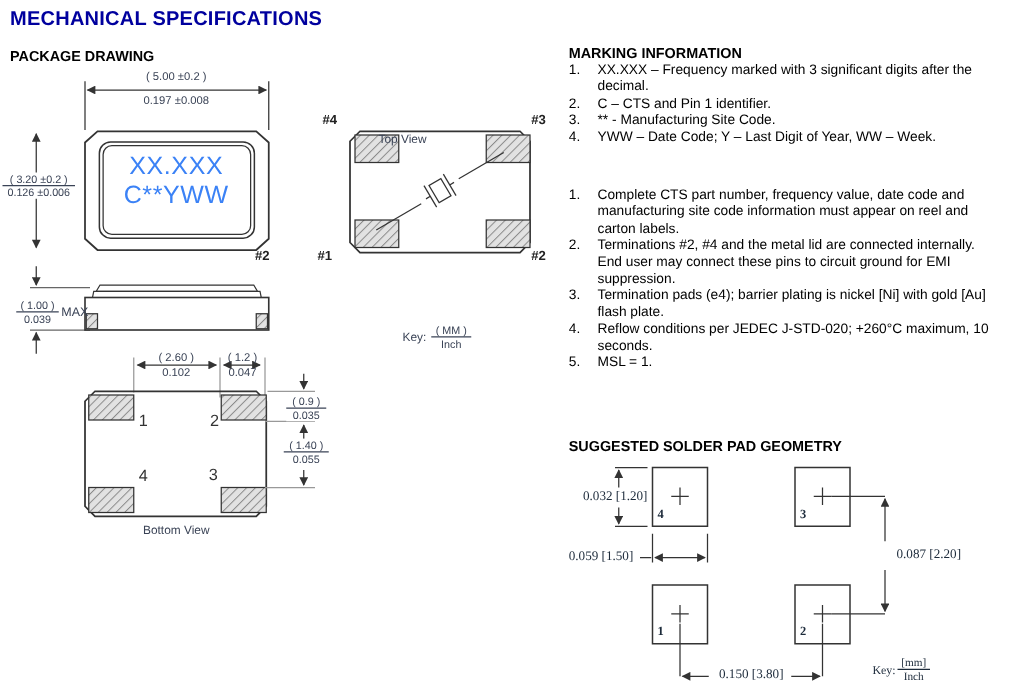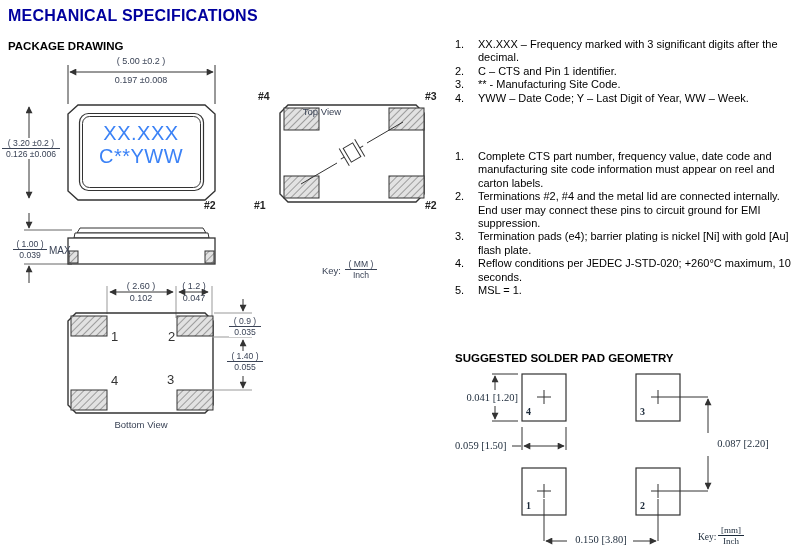--- a/index.html
+++ b/index.html
@@ -182,20 +182,21 @@
   <div class="abs padnum" style="left:167px;top:372px;">3</div>
   <div class="abs viewlbl ctr" style="left:103px;top:419px;width:76px;">Bottom View</div>
 
   <div class="abs viewlbl" style="left:322px;top:265px;">Key:</div>
   <div class="frac" style="left:345px;top:259px;width:32px;">
     <div class="ft">( MM )</div>
     <div class="fb">Inch</div>
   </div>
 
   <div class="rightcol" style="top:37px;">
+    <div class="h2">MARKING INFORMATION</div>
     <div class="list">
 
         <div class="li">
           <div class="li-num">1.</div>
           <div class="li-text">XX.XXX – Frequency marked with 3 significant digits after the decimal.</div>
         </div>
 
         <div class="li">
           <div class="li-num">2.</div>
           <div class="li-text">C – CTS and Pin 1 identifier.</div>
@@ -238,21 +239,21 @@
 
         <div class="li">
           <div class="li-num">5.</div>
           <div class="li-text">MSL = 1.</div>
         </div>
       </div>
   </div>
 
   <div class="rightcol h2" style="top:352px;">SUGGESTED SOLDER PAD GEOMETRY</div>
 
-  <div class="abs sold" style="left:462px;top:392px;width:56px;text-align:right;background:#fff;">0.041 [1.20]</div>
+  <div class="abs sold" style="left:462px;top:392px;width:56px;text-align:right;background:#fff;">0.032 [1.20]</div>
   <div class="abs sold" style="left:455px;top:440px;width:56px;text-align:left;">0.059 [1.50]</div>
   <div class="abs sold ctr wbg" style="left:679px;top:438px;width:58px;margin-left:35px;">0.087 [2.20]</div>
   <div class="abs sold ctr wbg" style="left:570px;top:534px;width:62px;">0.150 [3.80]</div>
   <div class="abs spadnum" style="left:526px;top:406px;">4</div>
   <div class="abs spadnum" style="left:640px;top:406px;">3</div>
   <div class="abs spadnum" style="left:526px;top:500px;">1</div>
   <div class="abs spadnum" style="left:640px;top:500px;">2</div>
   <div class="abs sold" style="left:698px;top:532px;font-size:9.5px;">Key:</div>
   <div class="sfrac" style="left:718px;top:525px;width:26px;">
     <div class="ft">[mm]</div>

